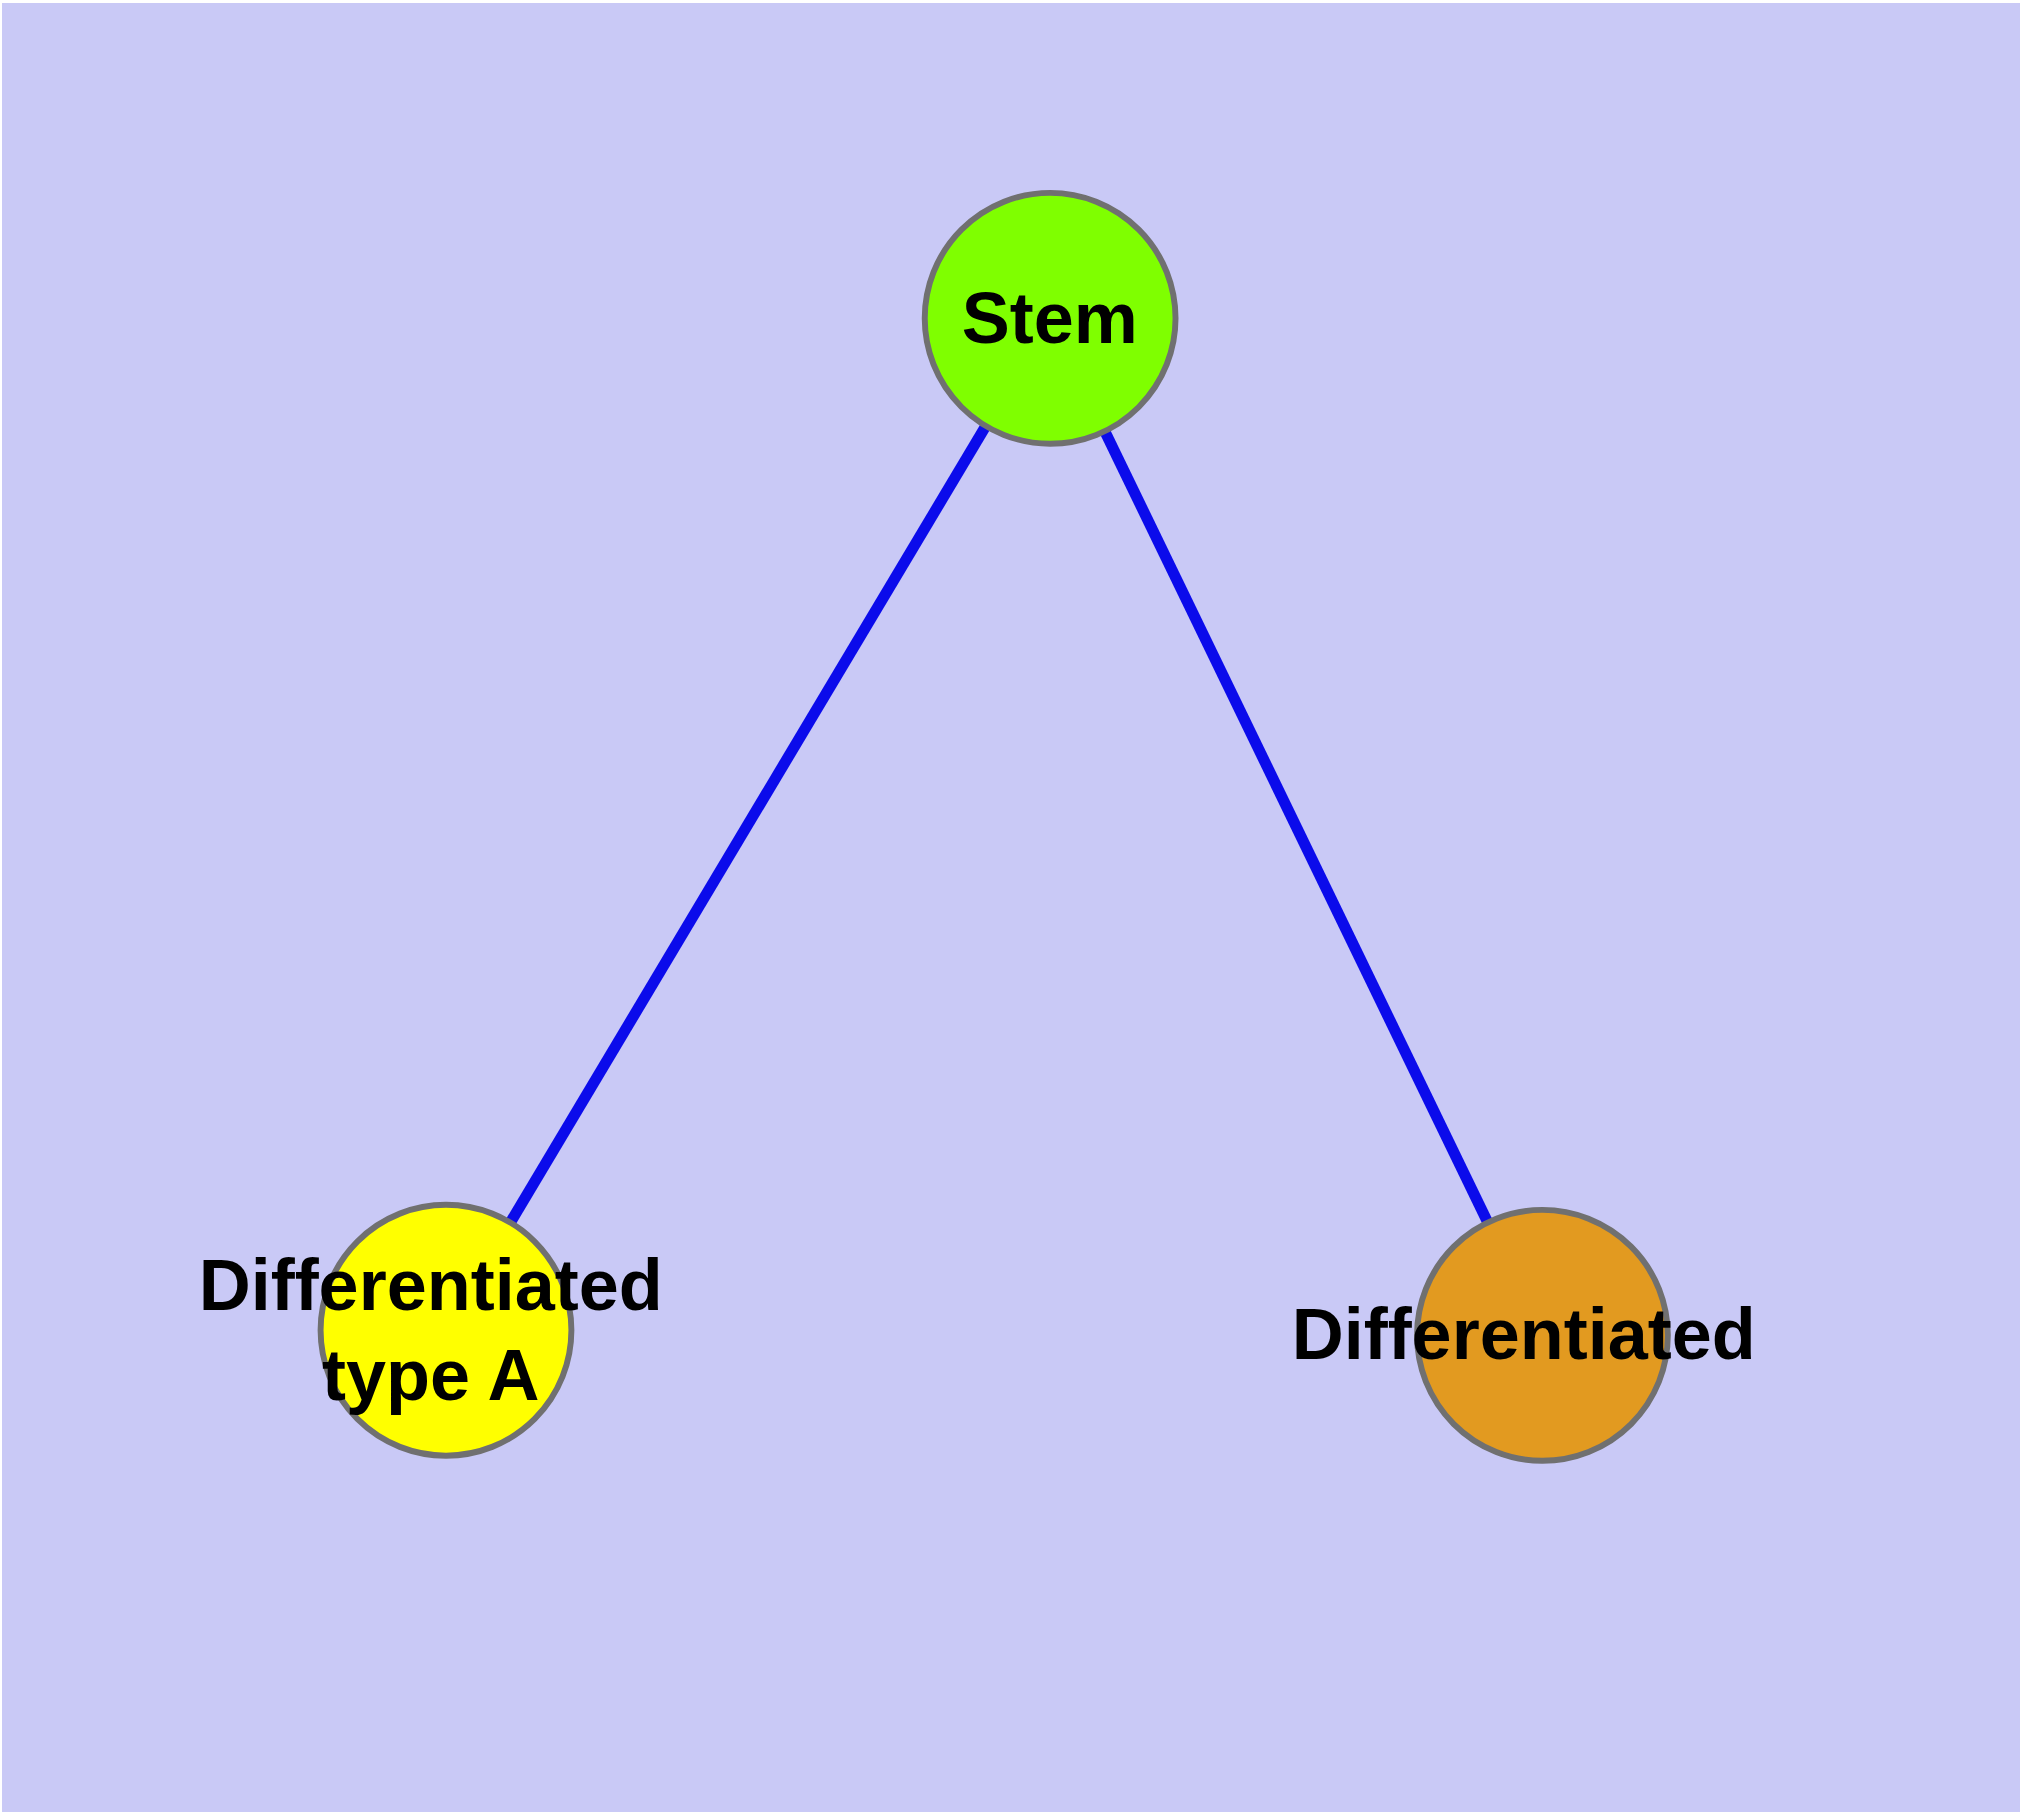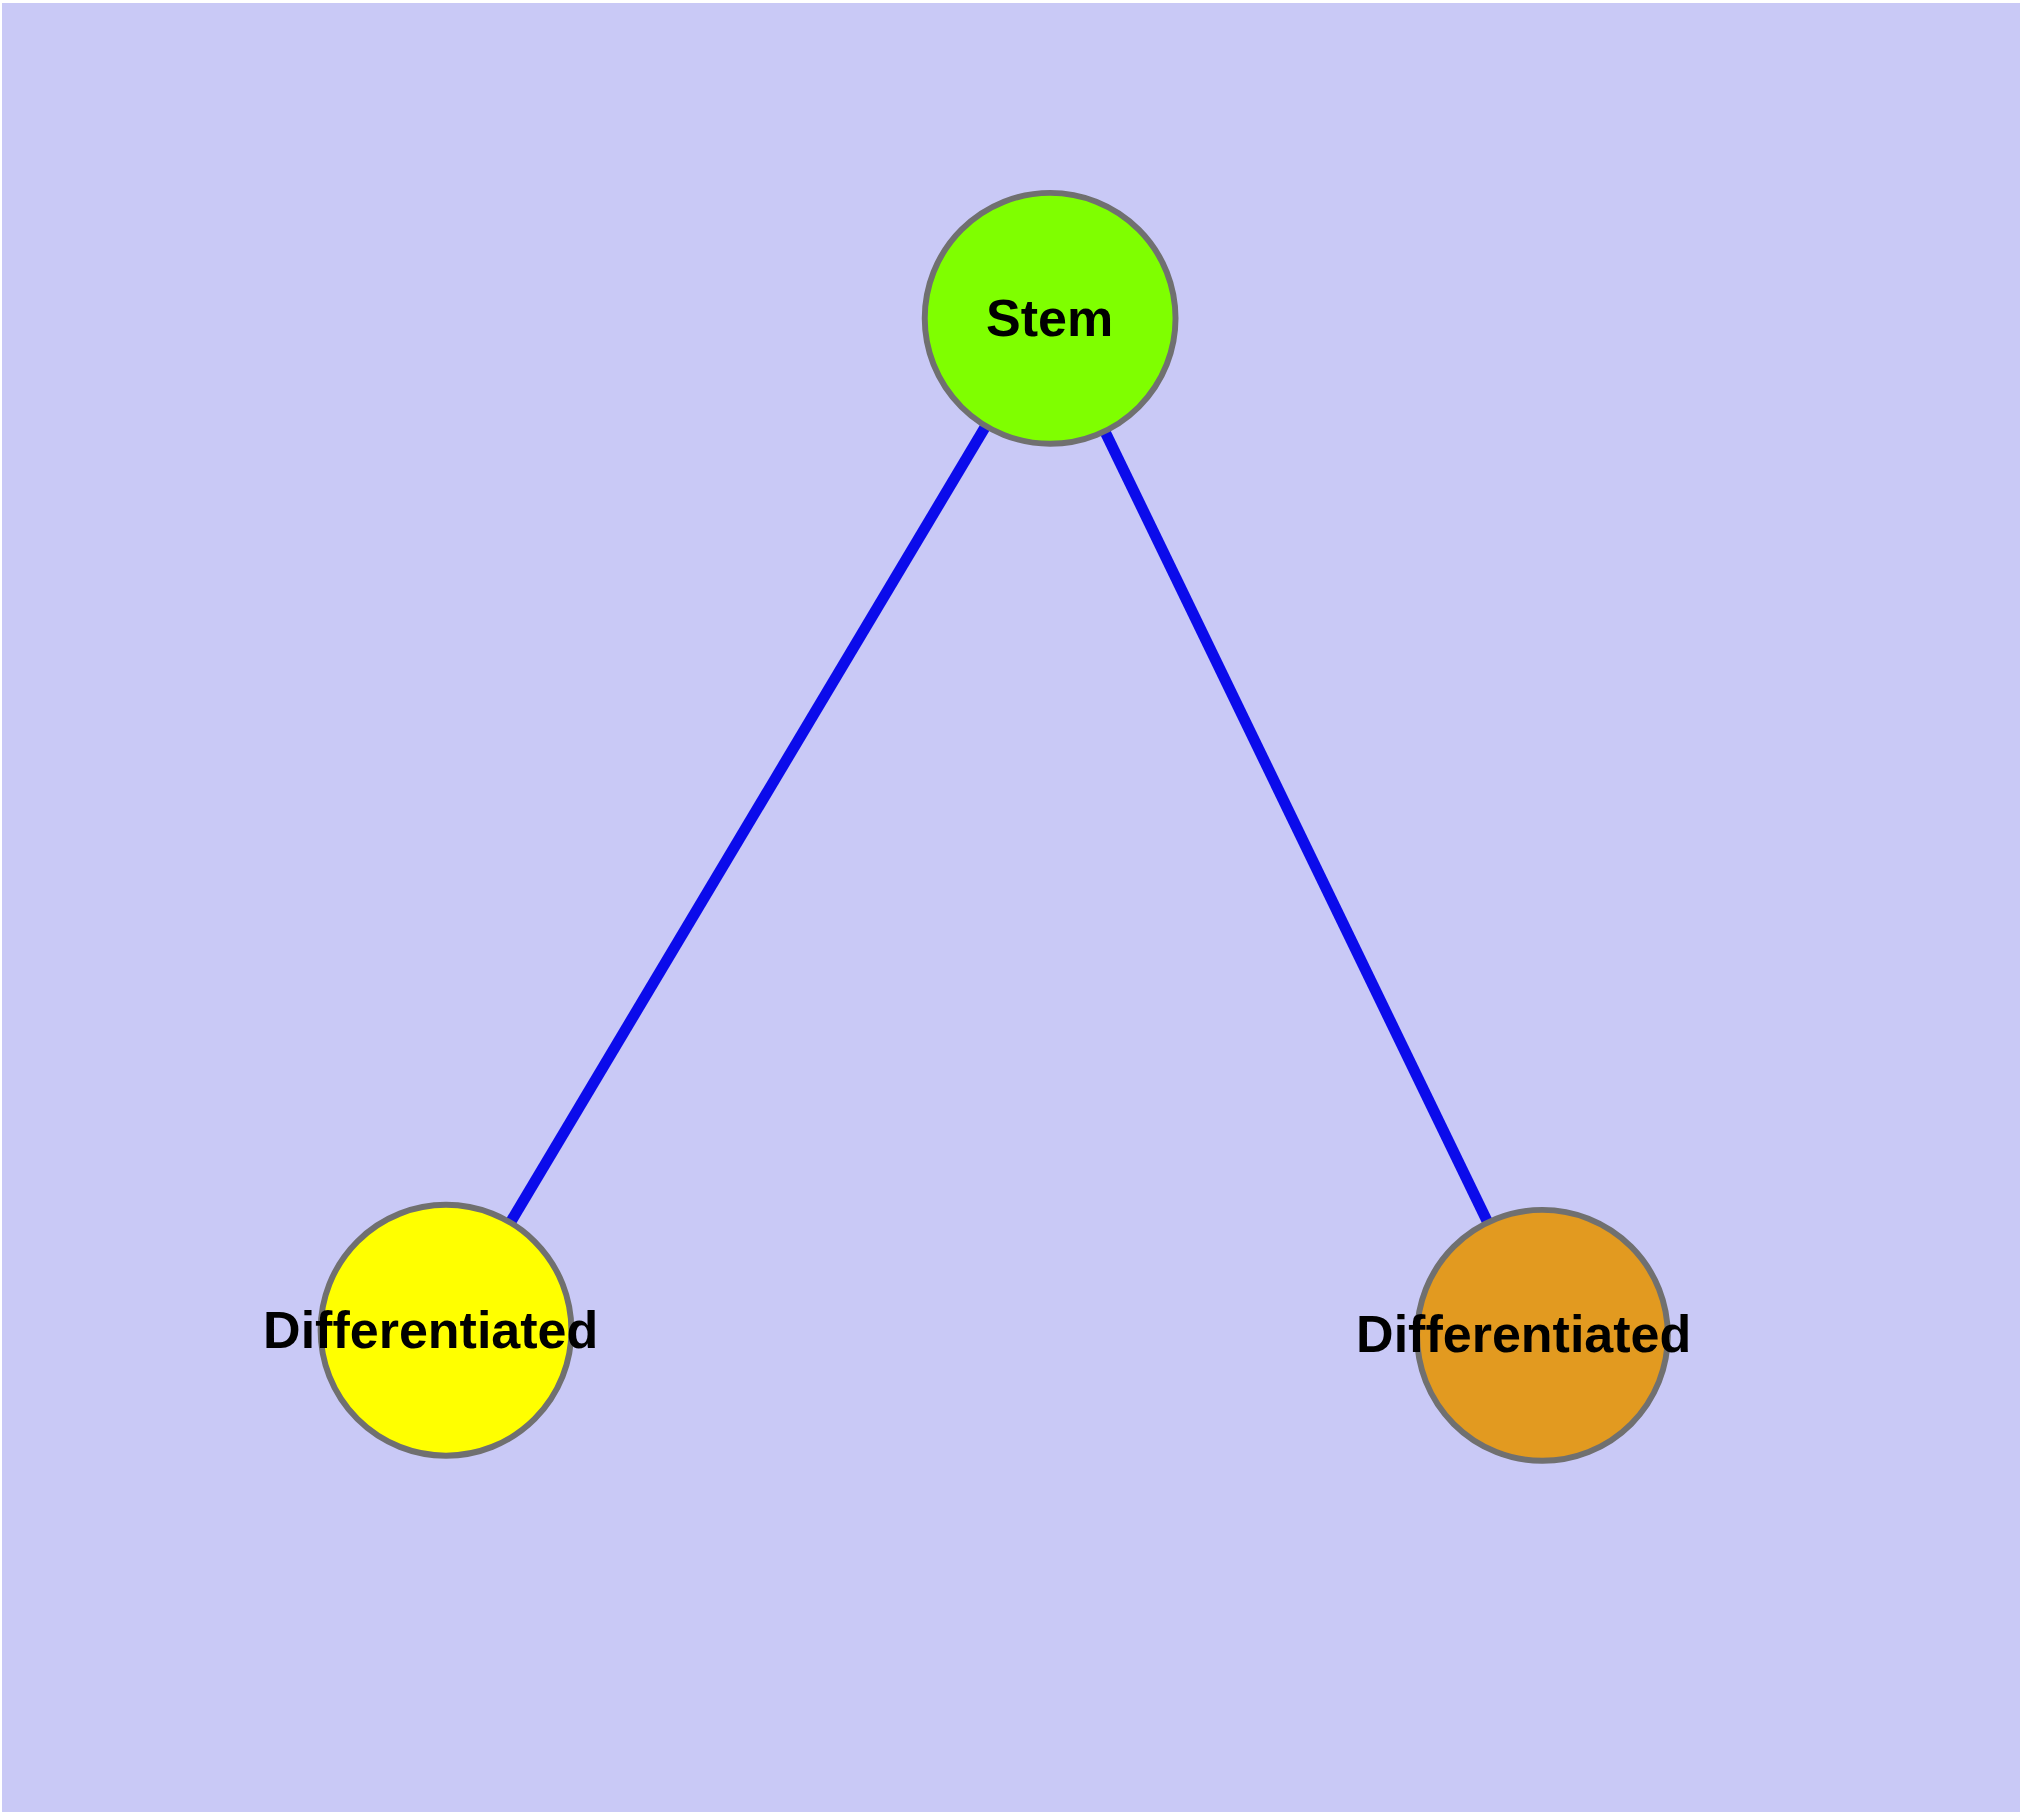--- a/index.html
+++ b/index.html
@@ -22,21 +22,21 @@
     left: 0; top: 0;
     width: 100%;
     height: 100%;
   }
   svg.graph { display: block; }
   .node-label {
     position: absolute;
     transform: translate(-50%, -50%);
     font-family: "Liberation Sans", sans-serif;
     font-weight: bold;
-    font-size: 52px;
+    font-size: 72px;
     line-height: 90px;
     color: #000000;
     text-align: center;
     white-space: nowrap;
   }
   .node-label .line { display: block; }
 </style>
 </head>
 <body>
 
@@ -50,19 +50,20 @@
       <circle cx="524" cy="1566" r="148" fill="#FFFF00" stroke="#707070" stroke-width="7"></circle>
       <circle cx="1818" cy="1572" r="148" fill="#E29A20" stroke="#707070" stroke-width="7"></circle>
     </svg>
 
   <div class="node-label" style="left: 1048px; top: 315px; color: rgb(0, 0, 0);">
     <span class="line">Stem</span>
   </div>
 
   <div class="node-label" style="left: 429px; top: 1327px; color: rgb(0, 0, 0);">
     <span class="line">Differentiated</span>
+    <span class="line">type A</span>
   </div>
 
   <div class="node-label" style="left: 1522px; top: 1331px; color: rgb(0, 0, 0);">
     <span class="line">Differentiated</span>
   </div>
 </div>
 
 
 </body></html>

